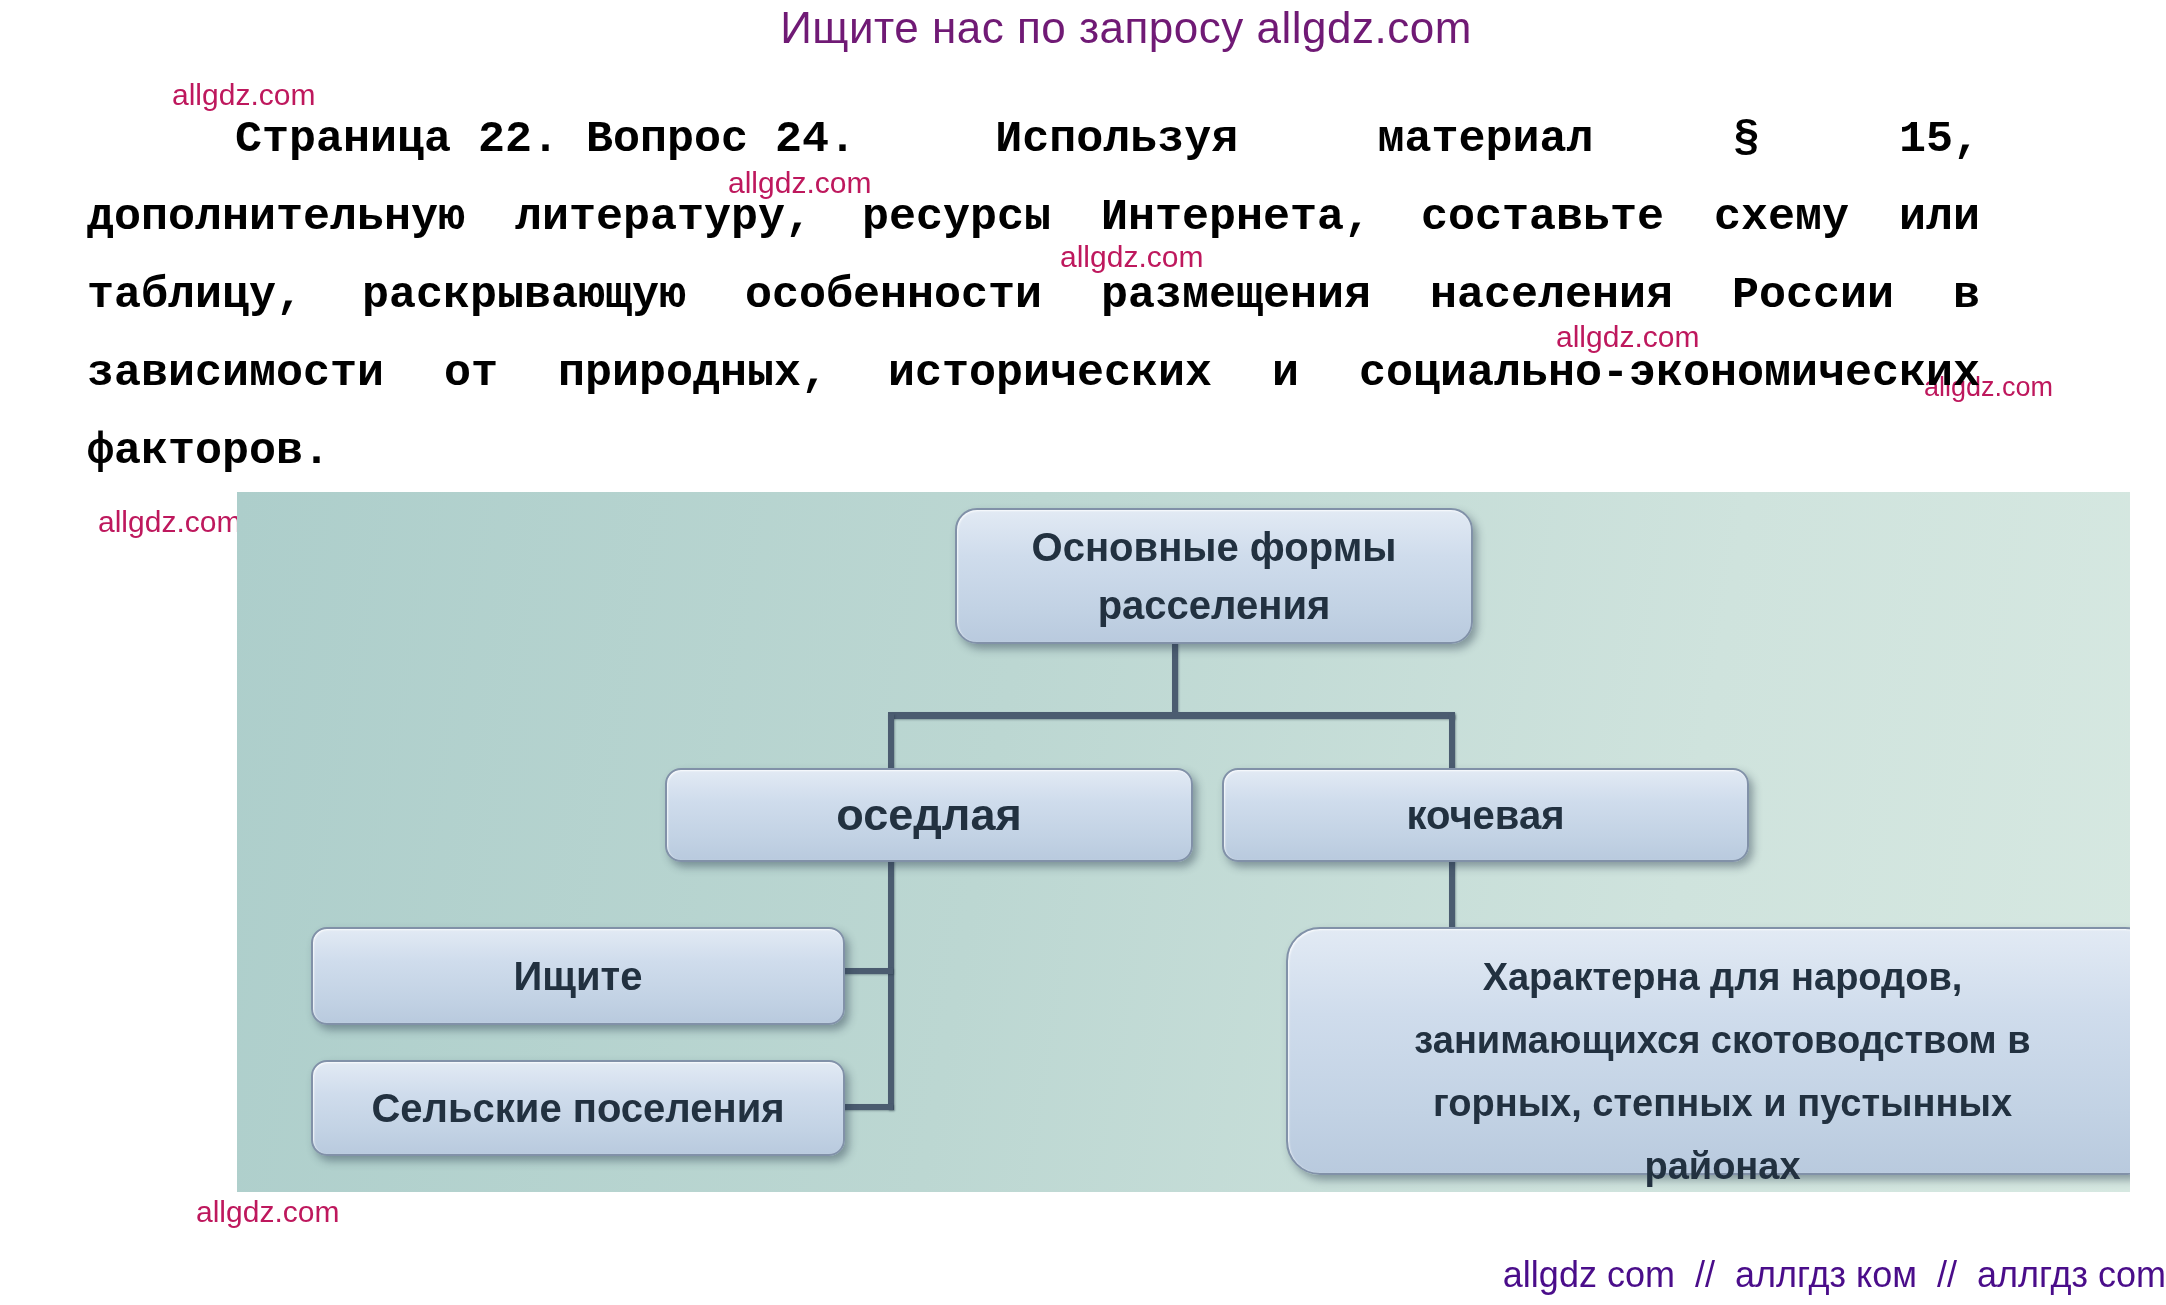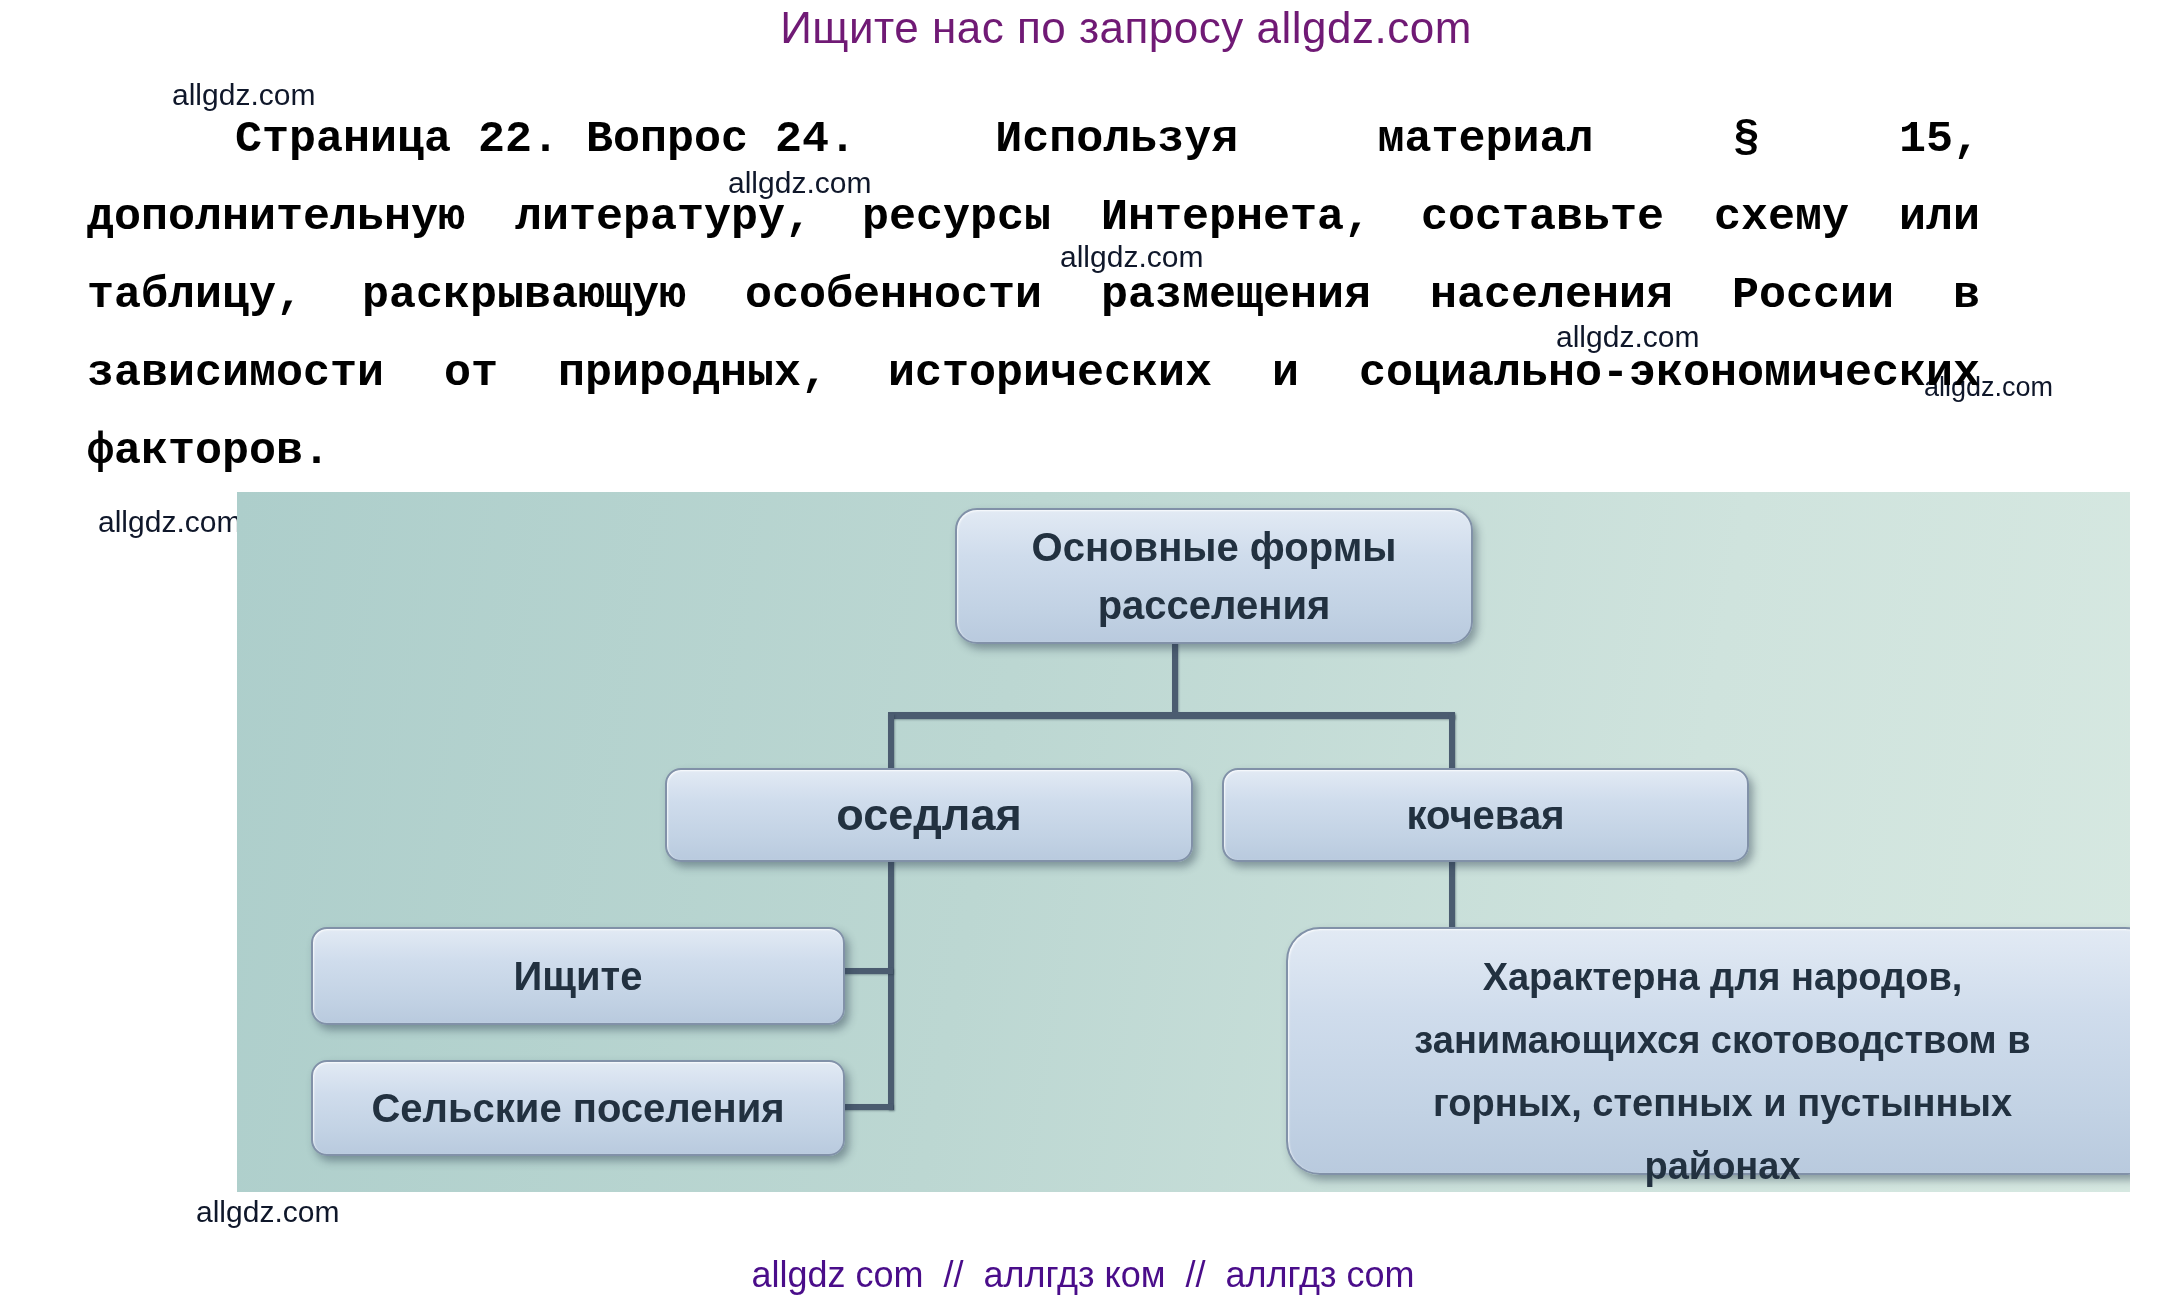--- a/index.html
+++ b/index.html
@@ -4,21 +4,21 @@
 <style>
   html,body{margin:0;padding:0;background:#ffffff;}
   .page{position:relative;width:2166px;height:1305px;background:#ffffff;overflow:hidden;
         font-family:"Liberation Sans","DejaVu Sans",sans-serif;}
 
   
   .promo{position:absolute;top:3px;left:0;width:100%;text-align:center;
          font-size:44px;color:#701a75;letter-spacing:0.5px;margin-left:43px;}
 
   
-  .wm{position:absolute;color:#0f172a;font-size:30px;white-space:nowrap;}
+  .wm{position:absolute;color:#be185d;font-size:30px;white-space:nowrap;}
   .wm-sm{font-size:27px;}
 
   
   .question{position:absolute;left:87px;top:101px;width:1893px;
             font-family:Liberation Mono, monospace;font-weight:bold;
             font-size:45px;line-height:78px;color:#000;}
   .qline{height:78px;}
   .qline-flex{display:flex;justify-content:space-between;padding-left:148px;}
   .qline-just{text-align:justify;text-align-last:justify;}
   .qline-last{text-align:left;}
@@ -37,21 +37,21 @@
              font-size:40px;line-height:58px;padding:0 20px;box-sizing:border-box;}
   .node-settled{left:392px;top:276px;width:524px;height:90px;font-size:45px;}
   .node-nomadic{left:949px;top:276px;width:523px;height:90px;font-size:40px;}
   .node-cities{left:38px;top:435px;width:530px;height:94px;font-size:40px;}
   .node-rural{left:38px;top:568px;width:530px;height:92px;font-size:40px;}
   .node-desc{left:1013px;top:435px;width:873px;height:248px;border-radius:34px;
              font-size:38px;line-height:57px;justify-content:flex-start;padding-top:20px;
              box-sizing:border-box;gap:6px;}
 
   
-  .footer{position:absolute;top:1254px;left:0;width:100%;text-align:center;
+  .footer{position:absolute;top:1254px;left:0;width:100%;text-align:right;
           font-size:36px;color:#4a0d8a;white-space:pre;}
 </style>
 </head>
 <body>
 
 <div class="page">
 
   <div class="promo">Ищите нас по запросу allgdz.com</div>
 
   <div class="wm" style="left:172px;top:78px;">allgdz.com</div>

